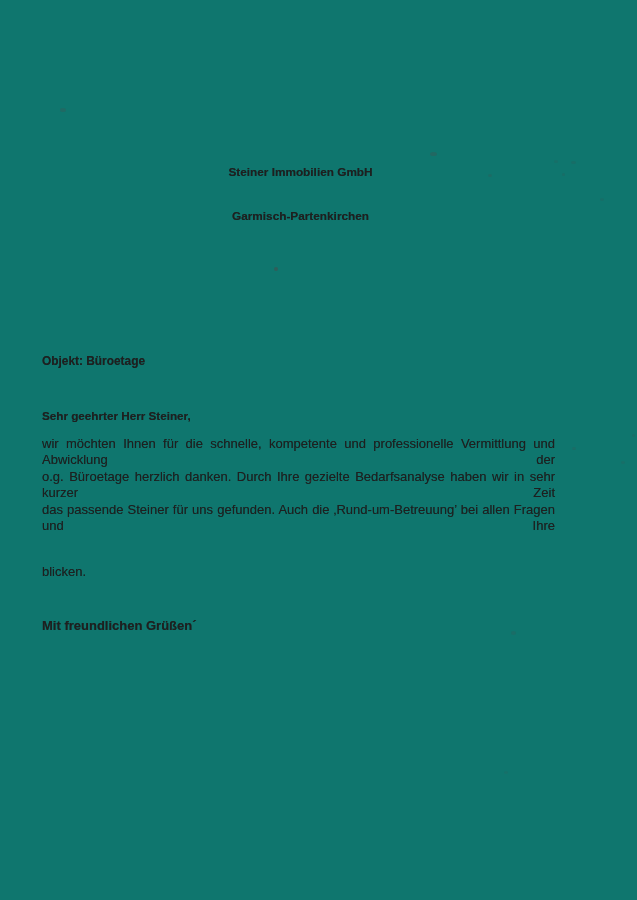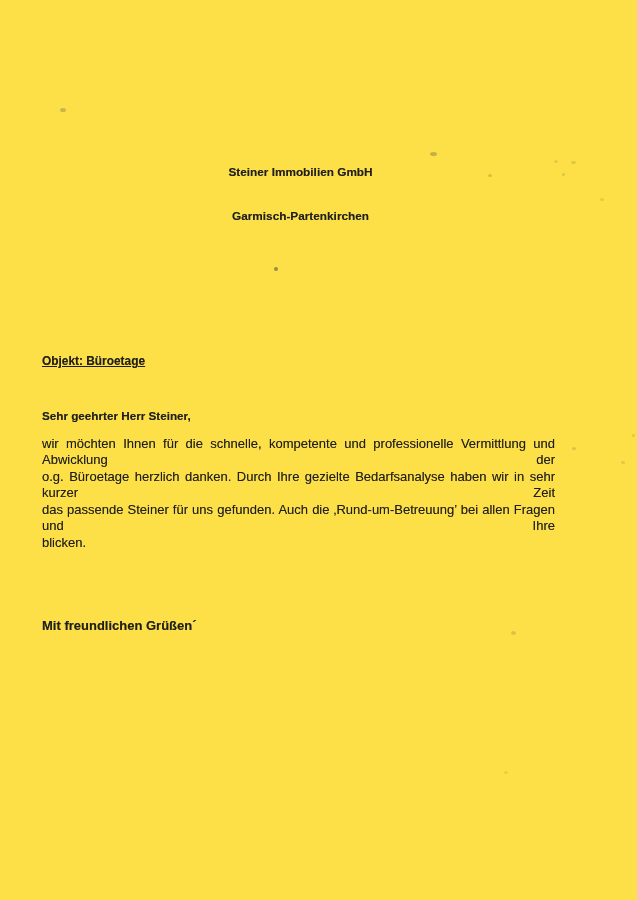--- a/index.html
+++ b/index.html
@@ -4,21 +4,21 @@
 <style>
   html, body {
     margin: 0;
     padding: 0;
     background: #fbfbfb;
   }
   .page {
     position: relative;
     width: 637px;
     height: 900px;
-    background: #fde047;
+    background: #0f766e;
     overflow: hidden;
     font-family: "Liberation Sans", "DejaVu Sans", sans-serif;
     color: #1f1f1f;
   }
   .ink {
     text-shadow: 0 0 0.35px rgba(10,10,10,0.45);
     white-space: nowrap;
     font-weight: bold;
   }
   
@@ -34,21 +34,20 @@
   .company   { top: 165px; }
   .city      { top: 195px; margin-top: 14px; }
 
   .subject {
     position: absolute;
     left: 42px;
     top: 354px;
     font-weight: bold;
     font-size: 11.9px;
     line-height: 14px;
-    text-decoration: underline;
   }
   .salutation {
     position: absolute;
     left: 42px;
     top: 409px;
     font-size: 11.7px;
     line-height: 14px;
   }
   .body-block {
     position: absolute;
@@ -59,20 +58,21 @@
   .body-line {
     font-size: 13px;
     line-height: 16.45px;
     text-align: justify;
     text-align-last: justify;
     text-shadow: 0 0 0.35px rgba(10,10,10,0.45);
     white-space: normal;
   }
   .body-line.last {
     text-align-last: left;
+    margin-top: 29px;
   }
   .thanks {
     position: absolute;
     left: 42px;
     top: 530px;
     font-size: 11.7px;
     line-height: 14px;
   }
   .closing {
     position: absolute;

